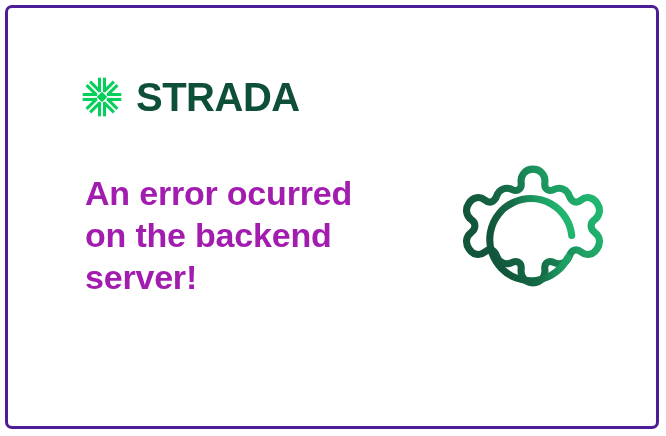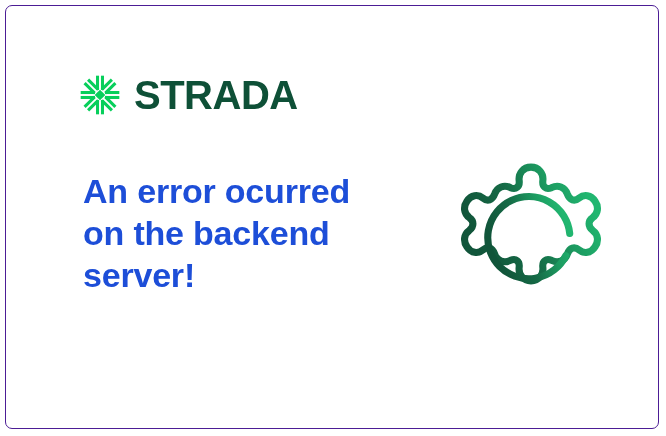--- a/index.html
+++ b/index.html
@@ -16,21 +16,21 @@
   }
 
   #error-card {
     position: absolute;
     left: 5px;
     top: 5px;
     width: 654px;
     height: 424px;
     box-sizing: border-box;
     background: #ffffff;
-    border: 1px solid #4c1d95;
+    border: 3px solid #4c1d95;
     border-radius: 7px;
   }
 
   
   #brand-lockup {
     position: absolute;
     left: 73px;
     top: 68px;
     display: flex;
     align-items: center;
@@ -58,21 +58,21 @@
     position: absolute;
     left: 77px;
     top: 164px;
     width: 300px;
     margin: 0;
     font-family: "Liberation Sans", sans-serif;
     font-size: 34px;
     font-weight: 700;
     line-height: 42px;
     letter-spacing: -0.2px;
-    color: #1d4ed8;
+    color: #a21caf;
   }
 
   
   #gear-illustration {
     position: absolute;
     left: 446px;
     top: 139px;
     width: 158px;
     height: 158px;
     display: block;

